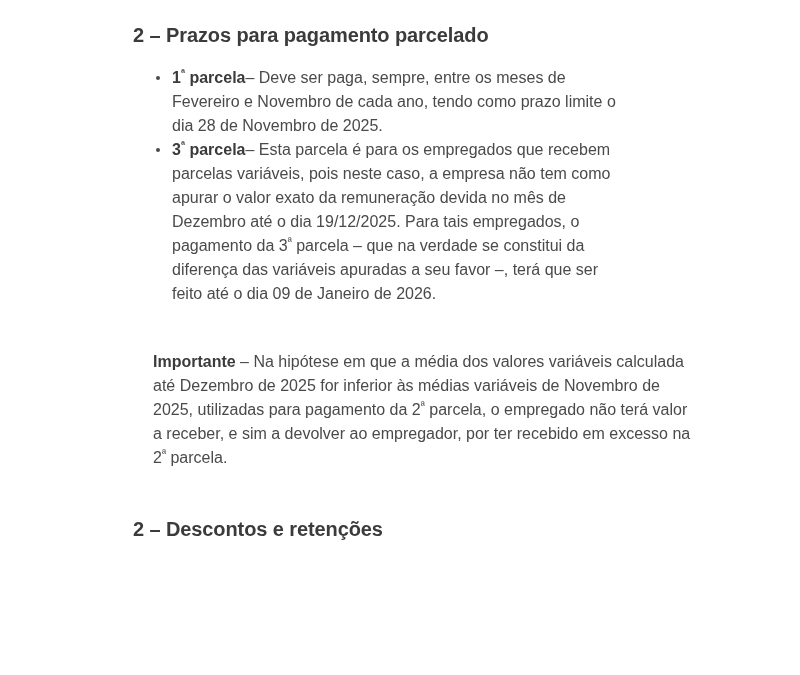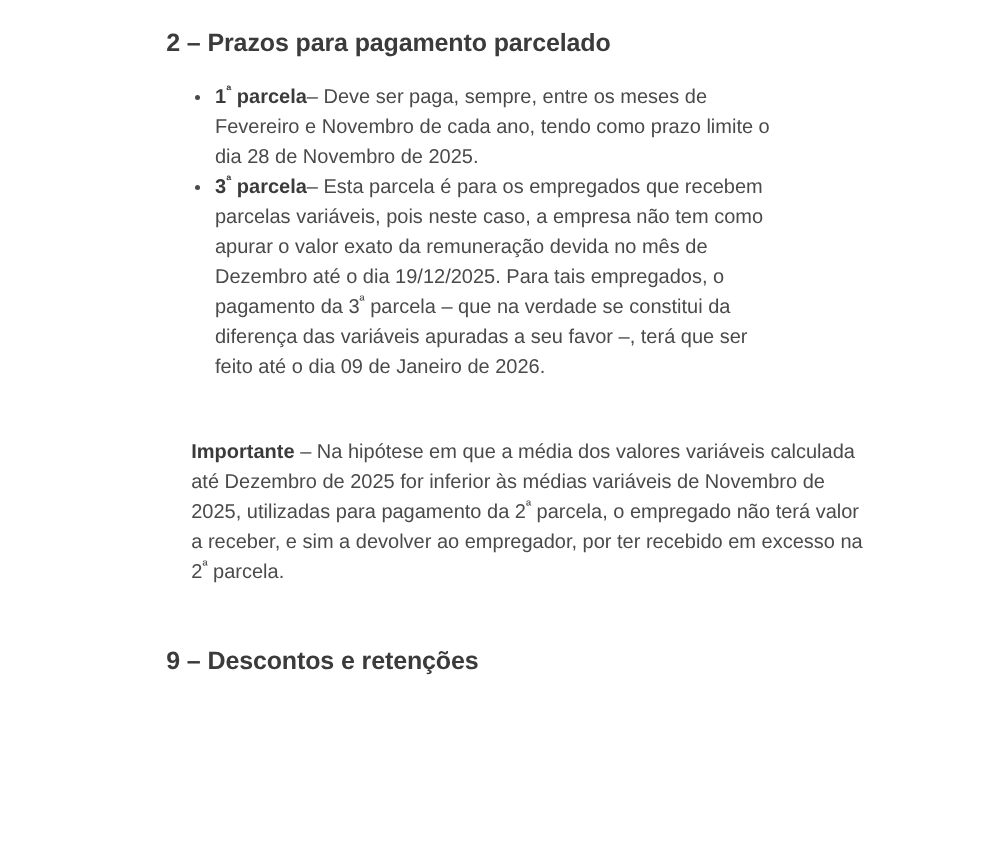--- a/index.html
+++ b/index.html
@@ -127,21 +127,21 @@
         <b><span>3</span><span class="sup-ord">ª</span><span> parcela</span></b><span>– Esta parcela é para os empregados que recebem parcelas variáveis, pois neste caso, a empresa não tem como apurar o valor exato da remuneração devida no mês de Dezembro até o dia 19/12/2025. Para tais empregados, o pagamento da 3</span><span class="sup-ord">ª</span><span> parcela – que na verdade se constitui da diferença das variáveis apuradas a seu favor –, terá que ser feito até o dia 09 de Janeiro de 2026.</span>
       </li>
 
     </ul>
 
     <div id="importante-wrap">
       <p class="body-text"><b>Importante</b><span> – Na hipótese em que a média dos valores variáveis calculada até Dezembro de 2025 for inferior às médias variáveis de Novembro de 2025, utilizadas para pagamento da 2</span><span class="sup-ord">ª</span><span> parcela, o empregado não terá valor a receber, e sim a devolver ao empregador, por ter recebido em excesso na 2</span><span class="sup-ord">ª</span><span> parcela.</span></p>
     </div>
 
     <div id="heading-descontos-wrap">
-      <h2 class="section-heading">9 – Descontos e retenções</h2>
+      <h2 class="section-heading">2 – Descontos e retenções</h2>
     </div>
 
     <div id="descontos-paragraph-wrap">
       <p class="body-text"></p>
     </div>
 
   </div>
 </div>
 
 </body></html>

